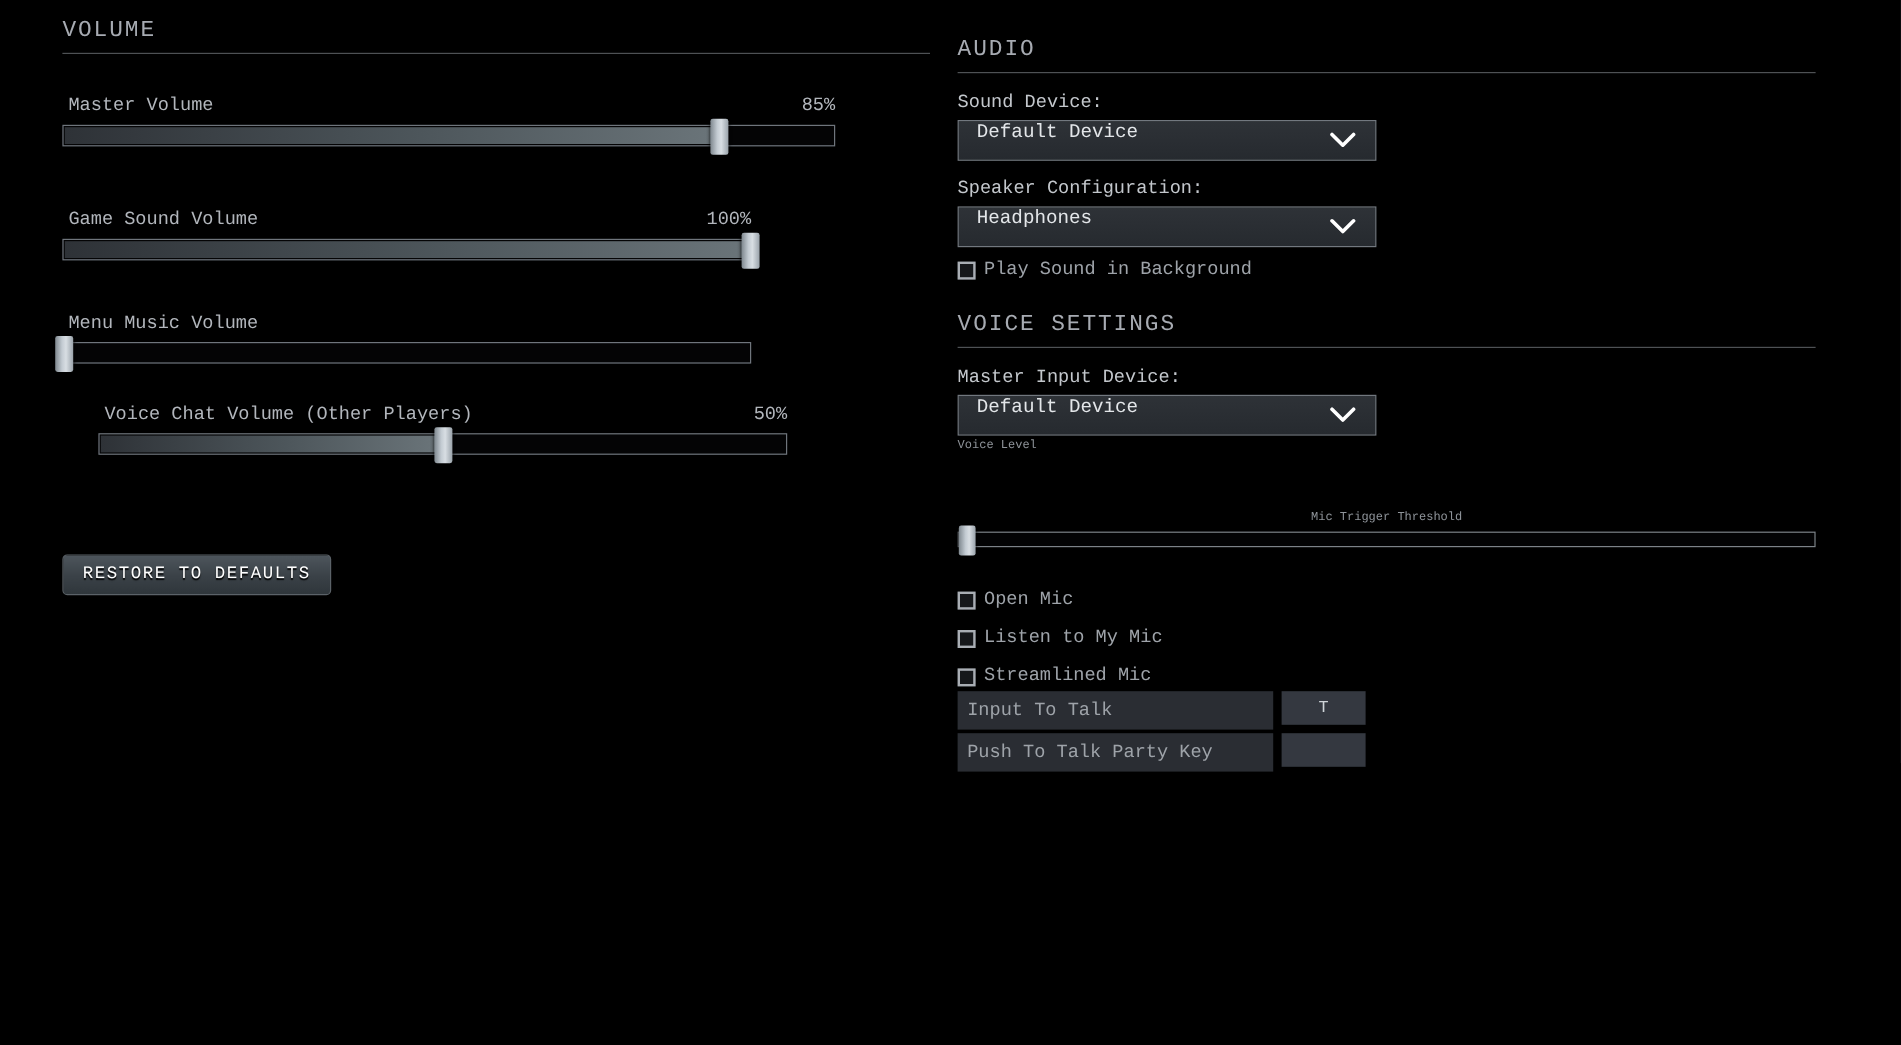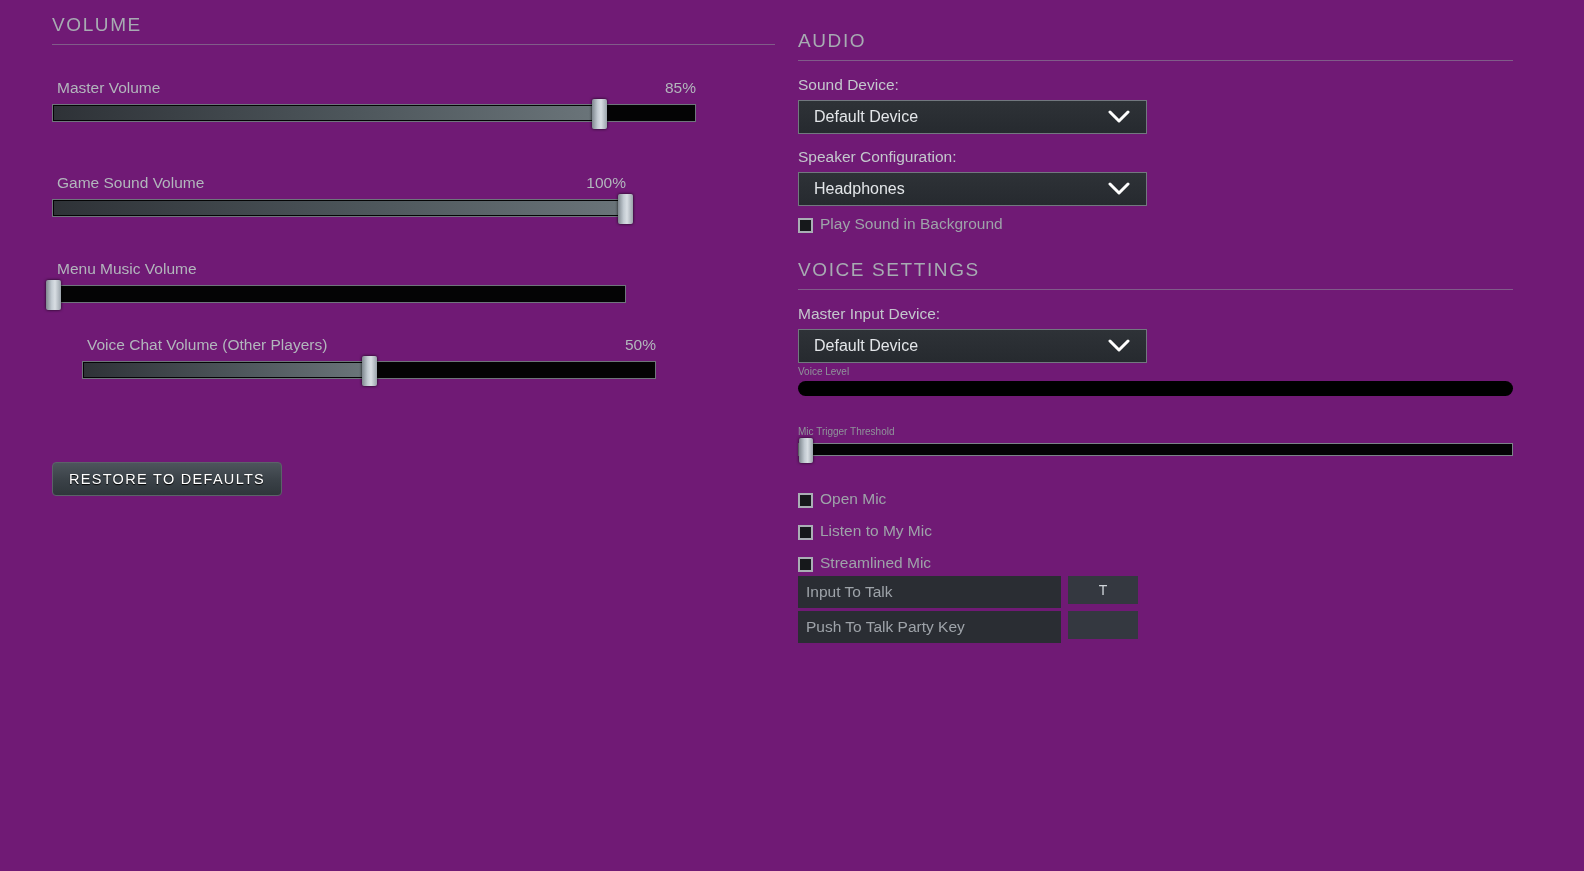--- a/index.html
+++ b/index.html
@@ -12,21 +12,22 @@
     height: 871px;
     overflow: hidden;
     font-family: "Liberation Sans", sans-serif;
     color: #b9bcc2;
     position: relative;
   }
 
   .page {
     position: absolute;
     inset: 0;
-    background: #701a75;
+    background: #000000;
+    font-family: Liberation Mono, monospace;
   }
 
   
   .col-left  { position: absolute; left: 52px;  top: 14px; width: 723px; }
   .col-right { position: absolute; left: 798px; top: 30px; width: 715px; }
 
   
   .section-head {
     font-size: 19px;
     letter-spacing: 1.6px;
@@ -105,21 +106,21 @@
     color: #c3c7cc;
     margin: 0;
   }
   .dropdown {
     position: relative;
     box-sizing: border-box;
     width: 349px;
     height: 34px;
     margin-top: 6px;
     display: flex;
-    align-items: center;
+    align-items: flex-start;
     background: linear-gradient(to bottom, #2e3237 0%, #262a2f 100%);
     border: 1px solid #72787f;
     cursor: pointer;
   }
   .dropdown .dd-text {
     font-size: 16px;
     color: #e3e6e9;
     padding-left: 15px;
   }
   .dropdown .chev {
@@ -316,21 +317,21 @@
             </svg>
         </span>
       </div>
     </div>
 
     <div style="margin-top:3px;">
       <div class="meter-label">Voice Level</div>
       <div class="voice-meter"></div>
     </div>
 
-    <div style="margin-top:30px;">
+    <div style="margin-top:30px;text-align:center;">
       <div class="meter-label">Mic Trigger Threshold</div>
       <div class="thin-track">
         <div class="thin-knob" style="left:1%;"></div>
       </div>
     </div>
 
     <div style="margin-top:30px;">
       <div class="checkrow" style="margin-bottom:10px;">
         <span class="checkbox"></span>
         <span>Open Mic</span>

